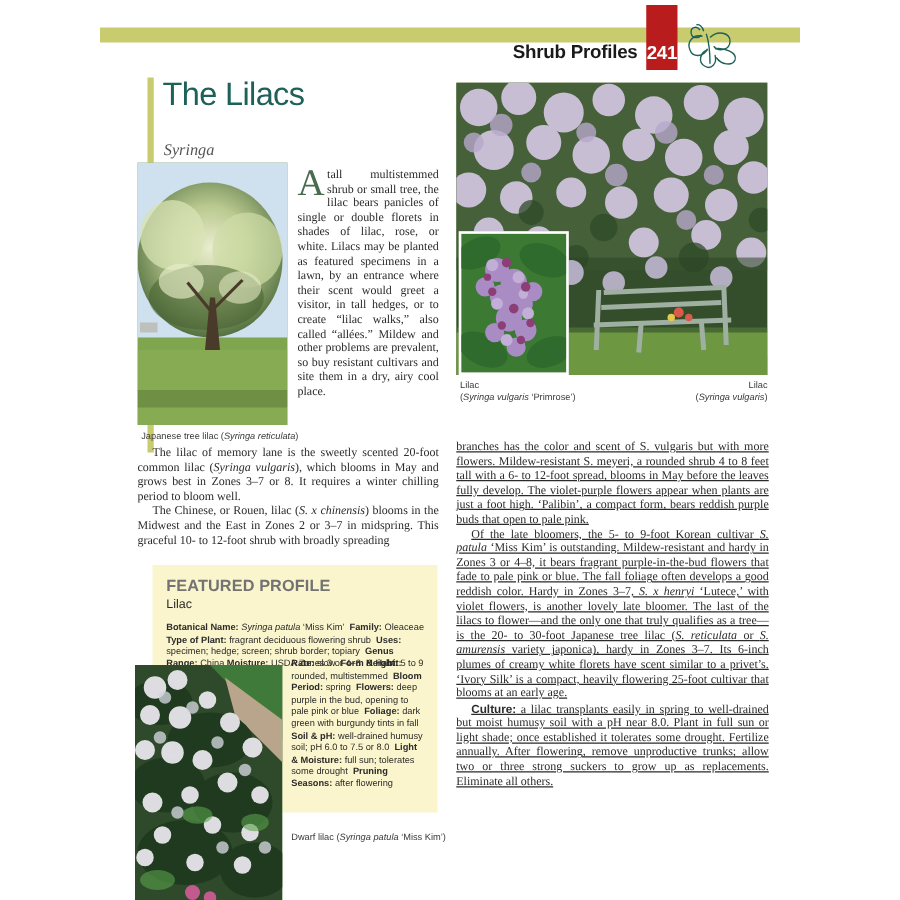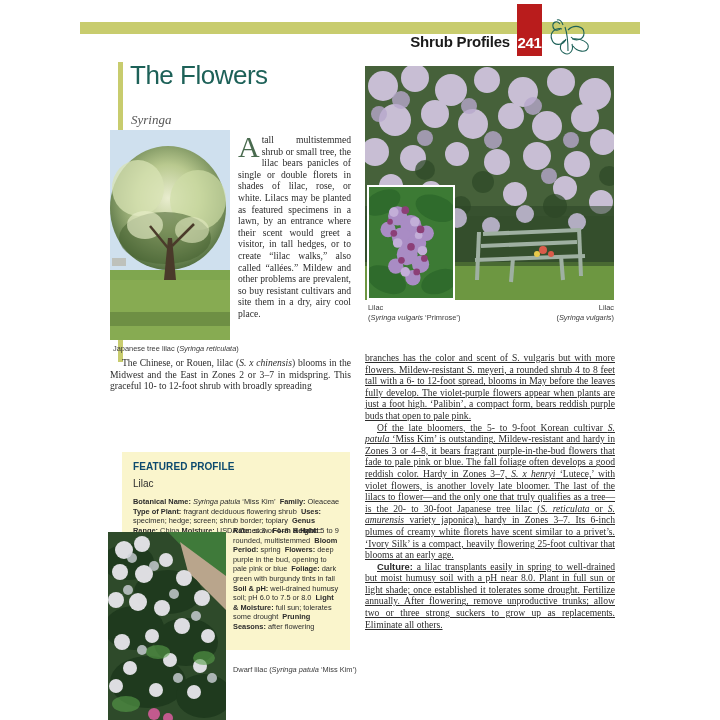--- a/index.html
+++ b/index.html
@@ -102,21 +102,21 @@
   }
 
   
   .profile-box{
     position:absolute;left:122px;top:452px;width:228px;height:198px;
     background:#faf5cc;
   }
   .profile-head{
     position:absolute;left:133px;top:461px;
     font-family:"Liberation Sans", sans-serif;
-    font-weight:bold;font-size:10px;color:#0c4a6e;
+    font-weight:bold;font-size:13px;color:#737373;
     letter-spacing:0.1px;
   }
   .profile-sub{
     position:absolute;left:133px;top:478px;
     font-family:"Liberation Sans", sans-serif;
     font-size:10px;color:#2b2b2b;
   }
   .profile-body{
     position:absolute;
     font-family:"Liberation Sans", sans-serif;
@@ -144,21 +144,21 @@
         <path d="M20 22 C14 24 12 32 18 35 C23 38 28 33 26 26"></path>
         <path d="M22 12 C28 6 38 8 38 15 C38 22 29 24 25 19"></path>
         <path d="M26 21 C34 20 44 24 42 30 C40 35 31 34 27 28"></path>
         <path d="M19 9 C21 15 22 24 22 33"></path>
         <path d="M17 7 C16 3 13 1 11 2"></path>
       </g>
     </svg>
   </span>
 
   <div class="title-rule"></div>
-  <div class="title">The Flowers</div>
+  <div class="title">The Lilacs</div>
   <div class="subtitle">Syringa</div>
 
   <div class="photo ph-tree">
     <svg viewBox="0 0 120 210" preserveAspectRatio="none" xmlns="http://www.w3.org/2000/svg">
       <defs>
         <radialGradient id="canopy" cx="50%" cy="42%" r="60%">
           <stop offset="0%" stop-color="#e9edcf"></stop>
           <stop offset="45%" stop-color="#b9c98f"></stop>
           <stop offset="100%" stop-color="#4e6b3c"></stop>
         </radialGradient>
@@ -302,20 +302,21 @@
     </svg>
   </div>
   <div class="caption cap-left">Lilac<br>(<i>Syringa vulgaris</i> ‘Primrose’)</div>
   <div class="caption cap-right">Lilac<br>(<i>Syringa vulgaris</i>)</div>
 
   <div class="col col-a">
     <span class="dropcap">A</span><span>tall multistemmed shrub or small tree, the lilac bears panicles of single or double florets in shades of lilac, rose, or white. Lilacs may be planted as featured specimens in a lawn, by an entrance where their scent would greet a visitor, in tall hedges, or to create “lilac walks,” also called “allées.” Mildew and other problems are prevalent, so buy resistant cultivars and site them in a dry, airy cool place.</span>
   </div>
 
   <div class="col col-b">
+    <p class="indent" style="margin:0">The lilac of memory lane is the sweetly scented 20-foot common lilac (<i>Syringa vulgaris</i>), which blooms in May and grows best in Zones 3–7 or 8. It requires a winter chilling period to bloom well.</p>
     <p class="indent" style="margin:0">The Chinese, or Rouen, lilac (<i>S. x chinensis</i>) blooms in the Midwest and the East in Zones 2 or 3–7 in midspring. This graceful 10- to 12-foot shrub with broadly spreading</p>
   </div>
 
   <div class="col col-r">
     <p style="margin:0">branches has the color and scent of S. vulgaris but with more flowers. Mildew-resistant S. meyeri, a rounded shrub 4 to 8 feet tall with a 6- to 12-foot spread, blooms in May before the leaves fully develop. The violet-purple flowers appear when plants are just a foot high. ‘Palibin’, a compact form, bears reddish purple buds that open to pale pink.</p>
     <p class="indent" style="margin:0">Of the late bloomers, the 5- to 9-foot Korean cultivar <i>S. patula</i> ‘Miss Kim’ is outstanding. Mildew-resistant and hardy in Zones 3 or 4–8, it bears fragrant purple-in-the-bud flowers that fade to pale pink or blue. The fall foliage often develops a good reddish color. Hardy in Zones 3–7, <i>S. x henryi</i> ‘Lutece,’ with violet flowers, is another lovely late bloomer. The last of the lilacs to flower—and the only one that truly qualifies as a tree—is the 20- to 30-foot Japanese tree lilac (<i>S. reticulata</i> or <i>S. amurensis</i> variety japonica), hardy in Zones 3–7. Its 6-inch plumes of creamy white florets have scent similar to a privet’s. ‘Ivory Silk’ is a compact, heavily flowering 25-foot cultivar that blooms at an early age.</p>
     <p class="indent" style="margin:0"><span class="culture-lead">Culture:</span><span> a lilac transplants easily in spring to well-drained but moist humusy soil with a pH near 8.0. Plant in full sun or light shade; once established it tolerates some drought. Fertilize annually. After flowering, remove unproductive trunks; allow two or three strong suckers to grow up as replacements. Eliminate all others.</span></p>
   </div>
 
   <div class="profile-box"></div>

